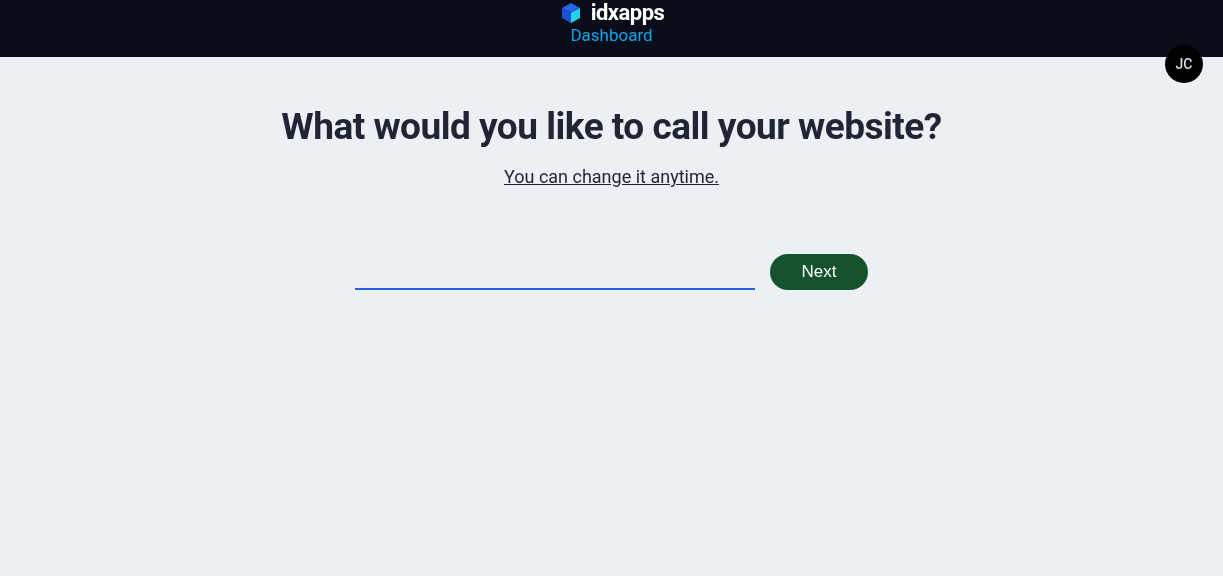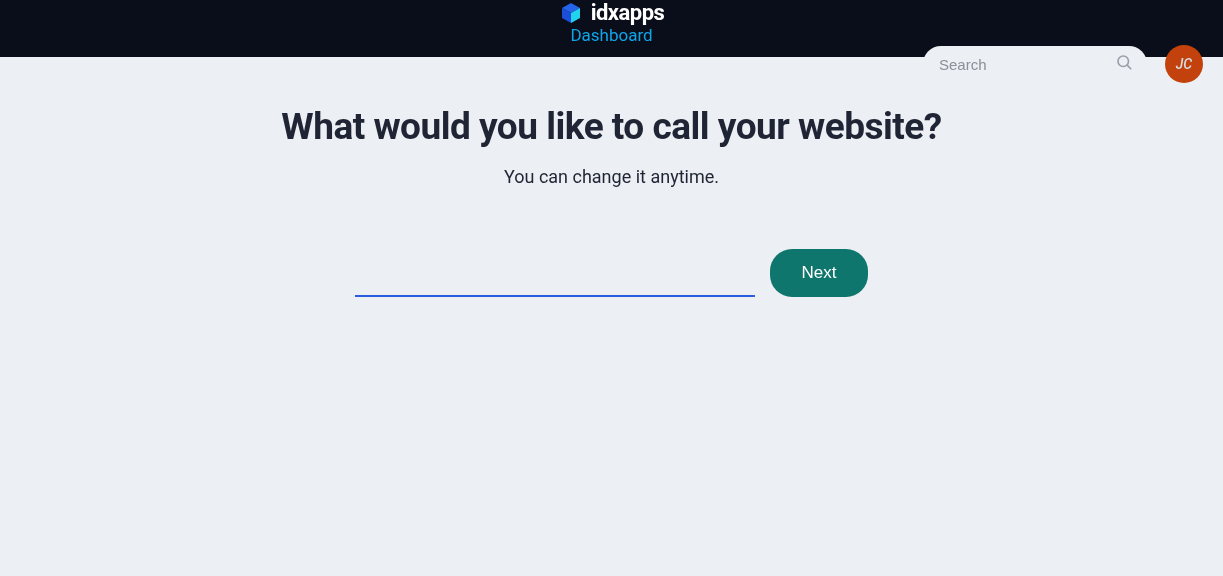--- a/index.html
+++ b/index.html
@@ -82,70 +82,70 @@
       right: 14px;
       top: 50%;
       transform: translateY(-50%);
       color: #9aa0aa;
       pointer-events: none;
     }
     .avatar {
       width: 38px;
       height: 38px;
       border-radius: 50%;
-      background-color: #c2410c;
+      background-color: #000000;
       display: flex;
       align-items: center;
       justify-content: center;
       color: #d8dce2;
       font-size: 14px;
       font-weight: 500;
       cursor: pointer;
-      font-style: italic;
     }
     .main {
       padding-top: 48px;
       display: flex;
       flex-direction: column;
       align-items: center;
     }
     .page-title {
       font-size: 37px;
       font-weight: 700;
       color: #1f2535;
       letter-spacing: -0.5px;
     }
     .page-subtitle {
       font-size: 18px;
       color: #1f2535;
       margin-top: 18px;
       font-weight: 400;
+      text-decoration: underline;
     }
     .form-row {
       margin-top: 62px;
       display: flex;
       align-items: flex-end;
       gap: 15px;
     }
     .name-input {
       width: 400px;
       border: none;
       border-bottom: 2px solid #2b5de0;
       background: transparent;
       font-size: 18px;
       padding: 8px 4px 10px 4px;
       outline: none;
       color: #1f2535;
     }
     .next-button {
-      background-color: #0f766e;
+      background-color: #14532d;
       color: #ffffff;
       border: none;
       border-radius: 22px;
-      height: 48px;
+      height: 36px;
       padding: 0 32px;
       font-size: 17px;
       font-weight: 500;
       cursor: pointer;
     }
   </style>
 </head>
 <body>
 
 <div class="header">
@@ -155,29 +155,20 @@
         <path d="M12 2 L21 7 L12 12 L3 7 Z" fill="#2563eb"></path>
         <path d="M3 7 L12 12 L12 22 L3 17 Z" fill="#1d4ed8"></path>
         <path d="M21 7 L12 12 L12 22 L21 17 Z" fill="#22d3ee"></path>
       </svg>
     </span>
     <span class="logo-text">idxapps</span>
   </div>
   <div class="divider"></div>
   <div class="nav-item">Dashboard</div>
   <div class="header-right">
-    <div class="search-box">
-      <input type="text" class="search-input" placeholder="Search" style="">
-      <span class="search-icon">
-        <svg width="18" height="18" viewBox="0 0 24 24" fill="none" stroke="currentColor" stroke-width="2.2" stroke-linecap="round">
-          <circle cx="11" cy="11" r="7"></circle>
-          <line x1="21" y1="21" x2="16.2" y2="16.2"></line>
-        </svg>
-      </span>
-    </div>
     <div class="avatar">JC</div>
   </div>
 </div>
 
 <div class="main">
   <h1 class="page-title">What would you like to call your website?</h1>
   <p class="page-subtitle">You can change it anytime.</p>
   <div class="form-row">
     <input type="text" class="name-input" value="" style="">
     <button class="next-button">Next</button>

